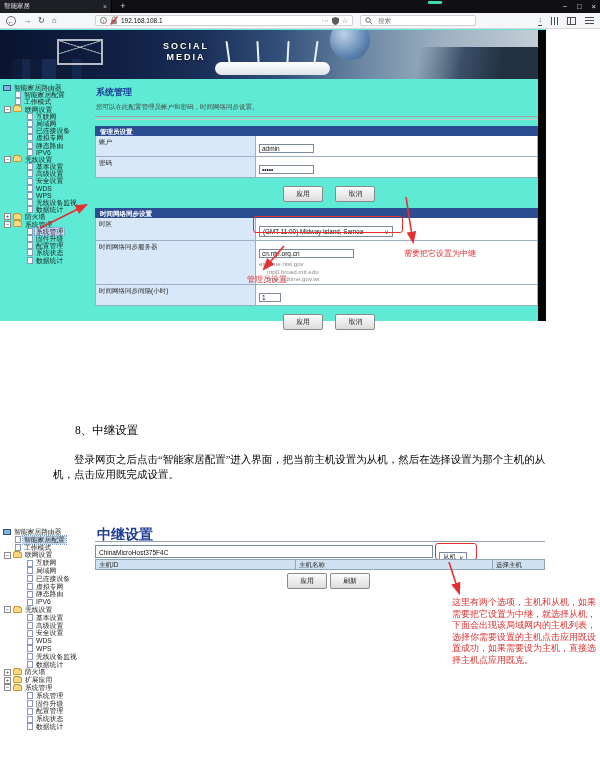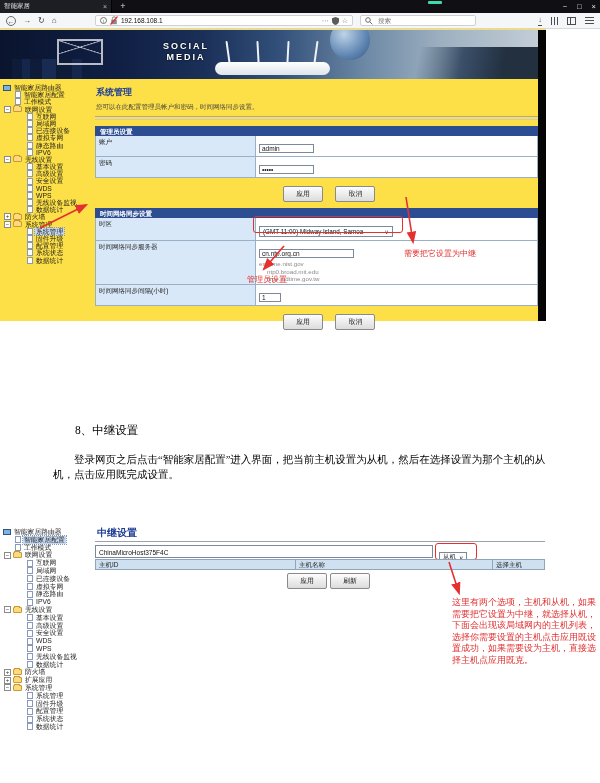--- a/index.html
+++ b/index.html
@@ -36,21 +36,21 @@
   .search-input{border:none;outline:none;font-size:6.5px;color:#333;width:80px;background:transparent;
                 font-family:inherit;}
   .toolbar-right{position:absolute;right:6px;top:2px;height:11px;display:flex;gap:9px;align-items:center;}
   .dl-wrap{border-bottom:1px solid #4c4c51;height:9px;line-height:8px;color:#4c4c51;font-size:7.5px;}
   .ico-lib{width:7px;height:8px;background:repeating-linear-gradient(90deg,#4c4c51 0 1px,transparent 1px 3px);}
   .ico-side{width:9px;height:8px;border:1px solid #4c4c51;position:relative;box-sizing:border-box;}
   .ico-side::before{content:"";position:absolute;left:2px;top:0;bottom:0;width:1px;background:#4c4c51;}
   .ico-menu{width:9px;height:7px;background:repeating-linear-gradient(180deg,#4c4c51 0 1px,transparent 1px 3px);}
 
   
-  .shot1{position:absolute;left:0;top:29px;width:546px;height:292px;background:#fde047;}
+  .shot1{position:absolute;left:0;top:29px;width:546px;height:292px;background:#5eead4;}
   .banner{position:absolute;left:0;top:1px;width:538px;height:49px;overflow:hidden;
           background:linear-gradient(90deg,#0a142e 0%,#101f44 22%,#1b3058 38%,#32507a 52%,#6d89a6 68%,#9db0c0 82%,#c3cdd6 100%);}
   .city{position:absolute;left:12px;bottom:0;width:70px;height:20px;opacity:.9;
         background:linear-gradient(90deg,#0e1c3a 0 10px,#16284e 10px 18px,#0e1c3a 18px 30px,#1a2d55 30px 44px,#0e1c3a 44px 60px,#16284e 60px 70px);}
   .env{position:absolute;left:57px;top:9px;width:46px;height:26px;border:2px solid rgba(255,255,255,.7);box-sizing:border-box;}
   .env::before{content:"";position:absolute;left:0;top:0;width:100%;height:60%;
       background:linear-gradient(to bottom right,transparent 46%,rgba(255,255,255,.7) 48%,transparent 53%),
                  linear-gradient(to bottom left,transparent 46%,rgba(255,255,255,.7) 48%,transparent 53%);}
   .banner-text{position:absolute;left:140px;top:11px;width:92px;text-align:center;color:#fff;
                font-weight:bold;font-size:9px;letter-spacing:2px;line-height:11px;text-shadow:0 0 2px #000;}
@@ -111,21 +111,21 @@
 
   
   .doc{position:absolute;left:53px;top:418px;width:500px;
        font-family:"Liberation Serif","DejaVu Serif",serif;color:#000;}
   .doc-h{font-size:11.5px;font-weight:normal;margin:5px 0 0 22px;}
   .doc-p{font-size:10.5px;line-height:15px;text-indent:2em;margin-top:14px;}
 
   
   .shot2{position:absolute;left:0;top:520px;width:600px;height:263px;background:#fff;}
   .tree2{left:2px;top:8px;width:92px;}
-  .t2-title{position:absolute;left:97px;top:6px;color:#1f3f96;font-weight:bold;font-size:10px;}
+  .t2-title{position:absolute;left:97px;top:6px;color:#1f3f96;font-weight:bold;font-size:14px;}
   .t2-hr{position:absolute;left:95px;top:21px;width:450px;height:1px;background:#9aa2ad;}
   .hostcell{position:absolute;left:95px;top:25px;width:338px;height:13px;border:1px solid #7a8a9a;
             background:#fff;font-size:6.5px;line-height:13px;padding:0 3px;box-sizing:border-box;color:#111;}
   .modewrap{position:absolute;left:439px;top:25px;}
   .sel-mini{display:inline-flex;align-items:center;gap:3px;height:12px;border:1px solid #7a8a9a;
             background:#fff;font-size:6.5px;padding:0 3px;box-sizing:border-box;color:#111;}
   .redbox.mode{left:-4px;top:-2px;width:40px;height:15px;}
   .hdr2{position:absolute;left:95px;top:39px;width:450px;height:11px;display:flex;
         border:1px solid #8fa5bb;box-sizing:border-box;}
   .hdr2 .hcell{background:#cfe0f0;font-size:6.5px;line-height:9px;padding:0 3px;color:#222;

